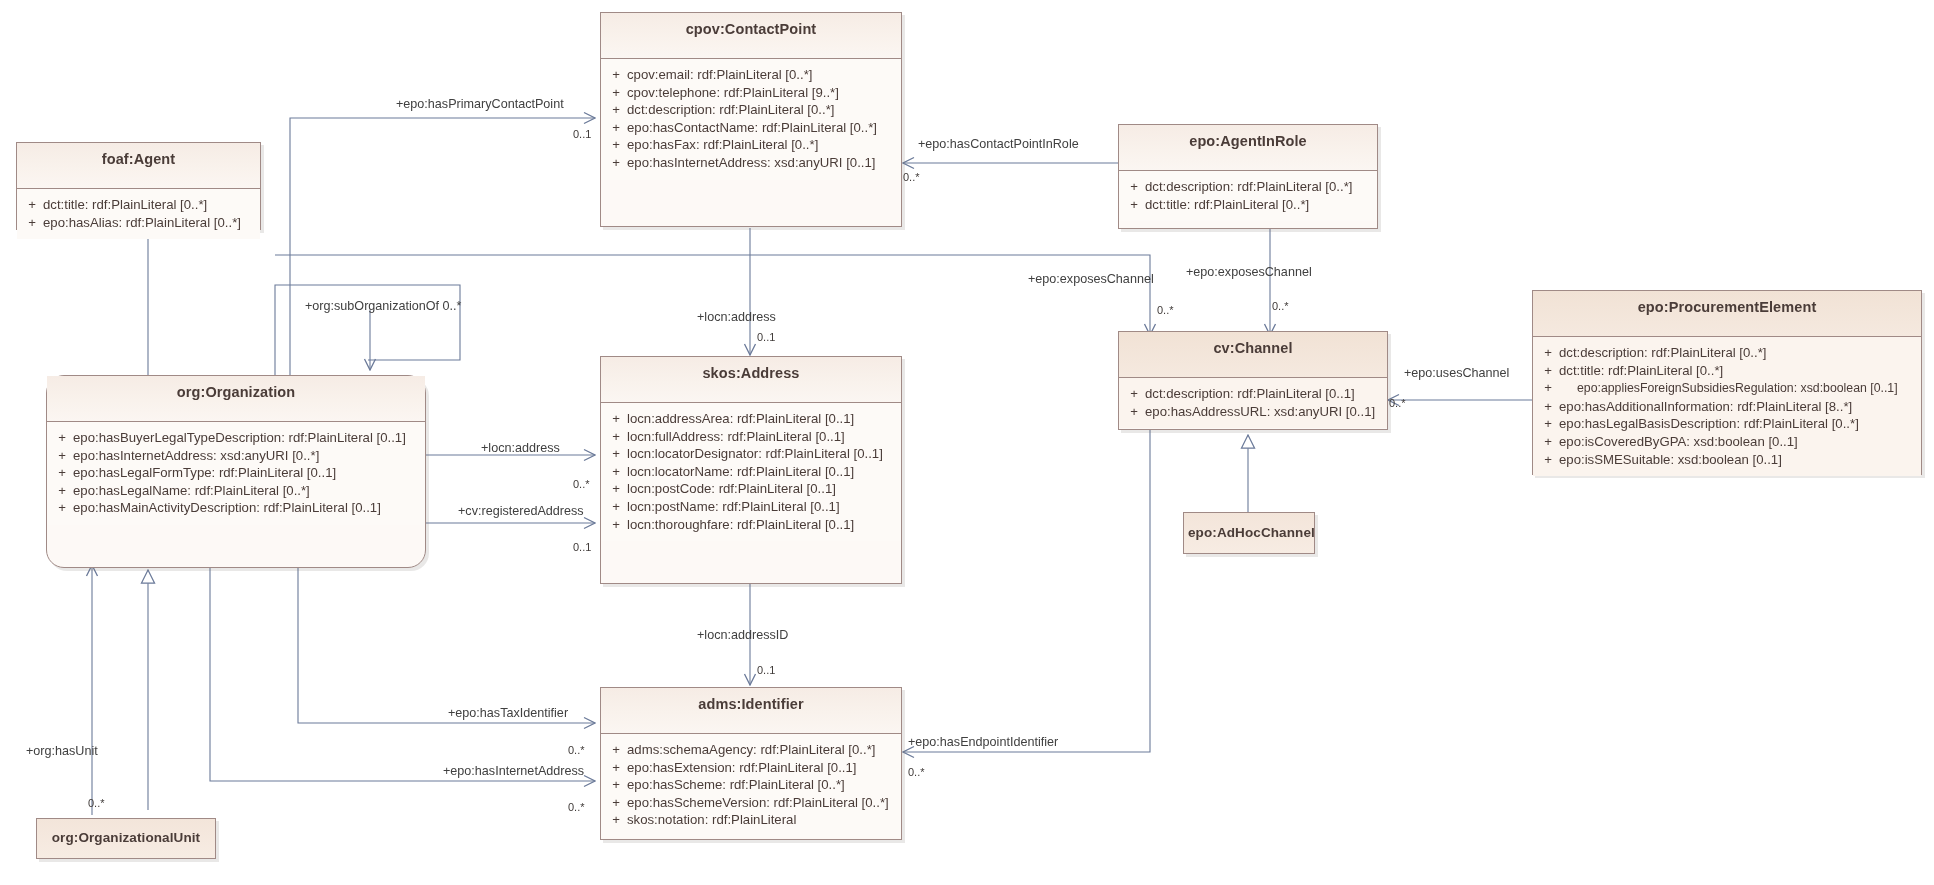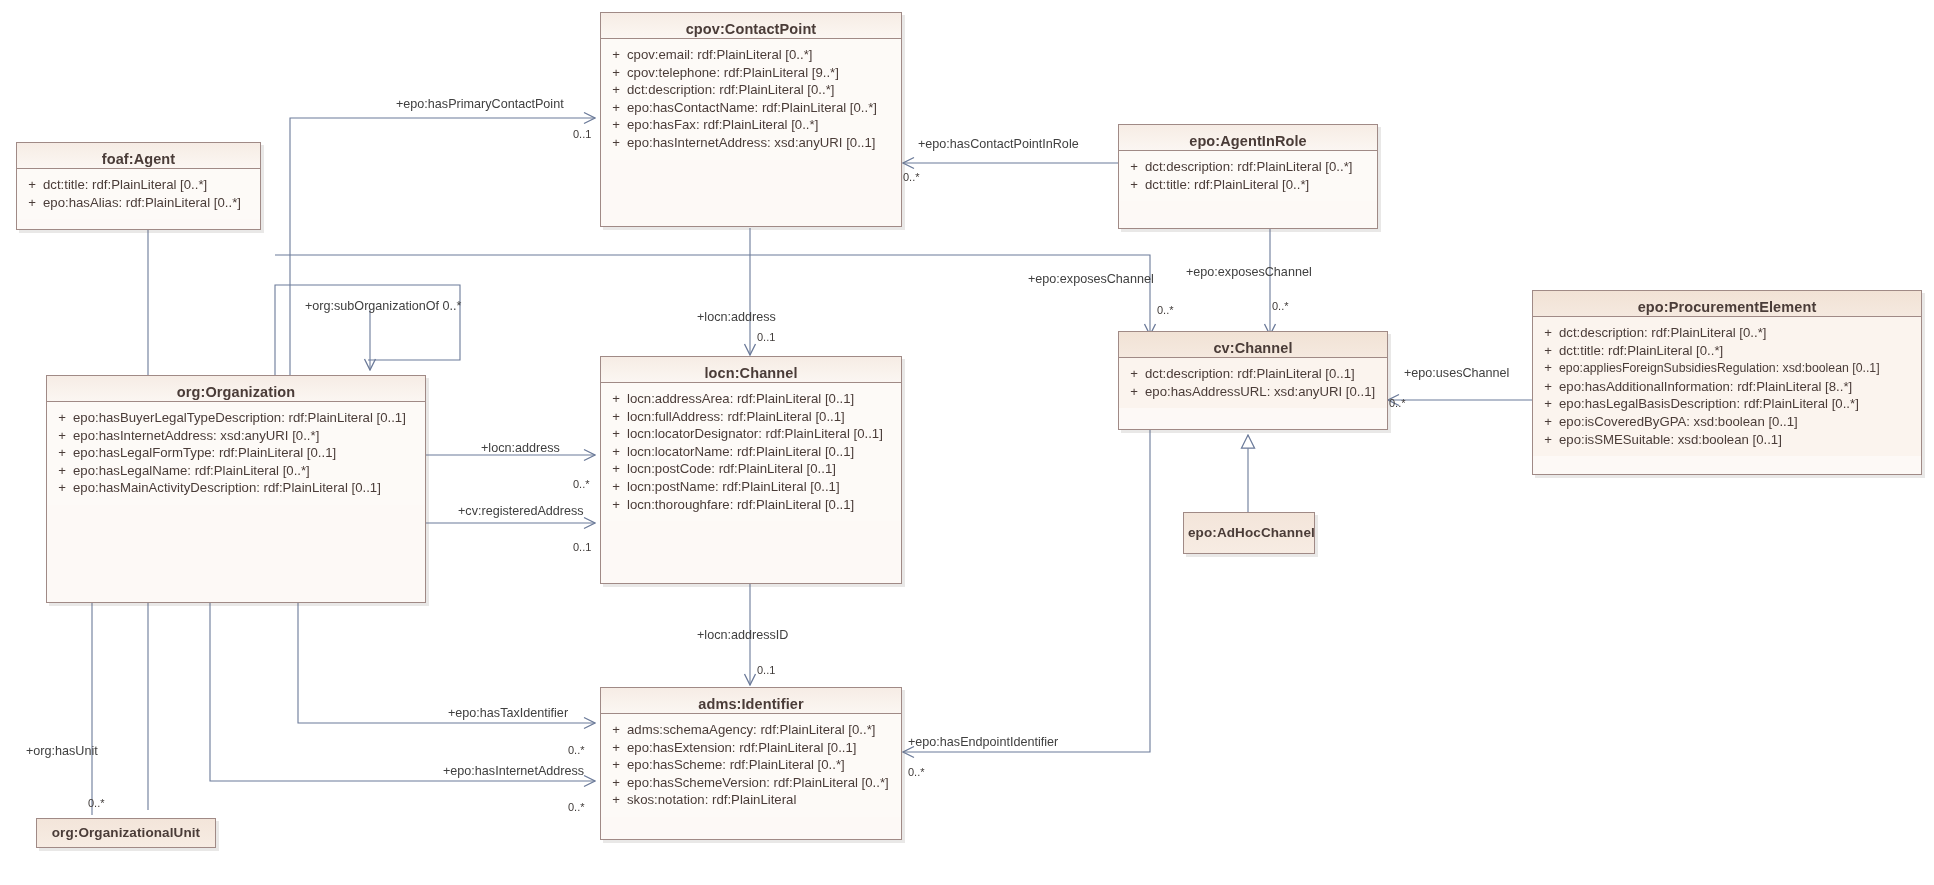--- a/index.html
+++ b/index.html
@@ -28,21 +28,21 @@
     box-shadow: 3px 3px 0 0 rgba(120,110,108,0.16);
   }
   .uml-header {
     box-sizing: border-box;
     text-align: center;
     font-weight: bold;
     color: #4a3c38;
     background: linear-gradient(to bottom, #f6ece5 0%, #f9f2ec 55%, #fbf6f2 100%);
     border-bottom: 1px solid #a08a86;
     font-size: 14.5px;
-    padding: 9px 6px 0 6px;
+    padding: 9px 6px 20px 6px;
     letter-spacing: 0.1px;
     line-height: 1.1;
   }
   .uml-header.no-sep { border-bottom: none; }
   .uml-body {
     box-sizing: border-box;
     padding: 7px 4px 8px 4px;
     background: #fdfaf7;
   }
   .attr {
@@ -253,21 +253,21 @@
         <span class="vis">+</span>
         <span class="sig">dct:description: rdf:PlainLiteral [0..*]</span>
       </div>
       <div class="attr">
         <span class="vis">+</span>
         <span class="sig">dct:title: rdf:PlainLiteral [0..*]</span>
       </div>
     </div>
   </div>
 
-  <div class="uml-class" style="left:46px; top:375px; width:380px; height:228px;">
+  <div class="uml-class" style="left:46px; top:375px; width:380px; height:193px;border-radius:18px;">
     <div class="uml-header">org:Organization</div>
     <div class="uml-body">
       <div class="attr">
         <span class="vis">+</span>
         <span class="sig">epo:hasBuyerLegalTypeDescription: rdf:PlainLiteral [0..1]</span>
       </div>
       <div class="attr">
         <span class="vis">+</span>
         <span class="sig">epo:hasInternetAddress: xsd:anyURI [0..*]</span>
       </div>
@@ -280,21 +280,21 @@
         <span class="sig">epo:hasLegalName: rdf:PlainLiteral [0..*]</span>
       </div>
       <div class="attr">
         <span class="vis">+</span>
         <span class="sig">epo:hasMainActivityDescription: rdf:PlainLiteral [0..1]</span>
       </div>
     </div>
   </div>
 
   <div class="uml-class" style="left:600px; top:356px; width:302px; height:228px;">
-    <div class="uml-header">locn:Channel</div>
+    <div class="uml-header">skos:Address</div>
     <div class="uml-body">
       <div class="attr">
         <span class="vis">+</span>
         <span class="sig">locn:addressArea: rdf:PlainLiteral [0..1]</span>
       </div>
       <div class="attr">
         <span class="vis">+</span>
         <span class="sig">locn:fullAddress: rdf:PlainLiteral [0..1]</span>
       </div>
       <div class="attr">
@@ -344,21 +344,21 @@
       <div class="attr">
         <span class="vis">+</span>
         <span class="sig">dct:description: rdf:PlainLiteral [0..*]</span>
       </div>
       <div class="attr">
         <span class="vis">+</span>
         <span class="sig">dct:title: rdf:PlainLiteral [0..*]</span>
       </div>
       <div class="attr">
         <span class="vis">+</span>
-        <span class="sig" style="font-size:12.3px;">epo:appliesForeignSubsidiesRegulation: xsd:boolean [0..1]</span>
+        <span class="sig" style="font-size:12.3px;margin-left:18px;">epo:appliesForeignSubsidiesRegulation: xsd:boolean [0..1]</span>
       </div>
       <div class="attr">
         <span class="vis">+</span>
         <span class="sig">epo:hasAdditionalInformation: rdf:PlainLiteral [8..*]</span>
       </div>
       <div class="attr">
         <span class="vis">+</span>
         <span class="sig">epo:hasLegalBasisDescription: rdf:PlainLiteral [0..*]</span>
       </div>
       <div class="attr">
@@ -391,17 +391,17 @@
         <span class="vis">+</span>
         <span class="sig">epo:hasSchemeVersion: rdf:PlainLiteral [0..*]</span>
       </div>
       <div class="attr">
         <span class="vis">+</span>
         <span class="sig">skos:notation: rdf:PlainLiteral</span>
       </div>
     </div>
   </div>
 
-  <div class="uml-class simple" style="left:36px; top:818px; width:180px; height:30px;">
+  <div class="uml-class simple" style="left:36px; top:818px; width:180px; height:41px;">
     <div class="uml-header no-sep" style="font-size:13.5px; padding:0 4px;">org:OrganizationalUnit</div>
   </div>
 
 </div>
 
 </body></html>

